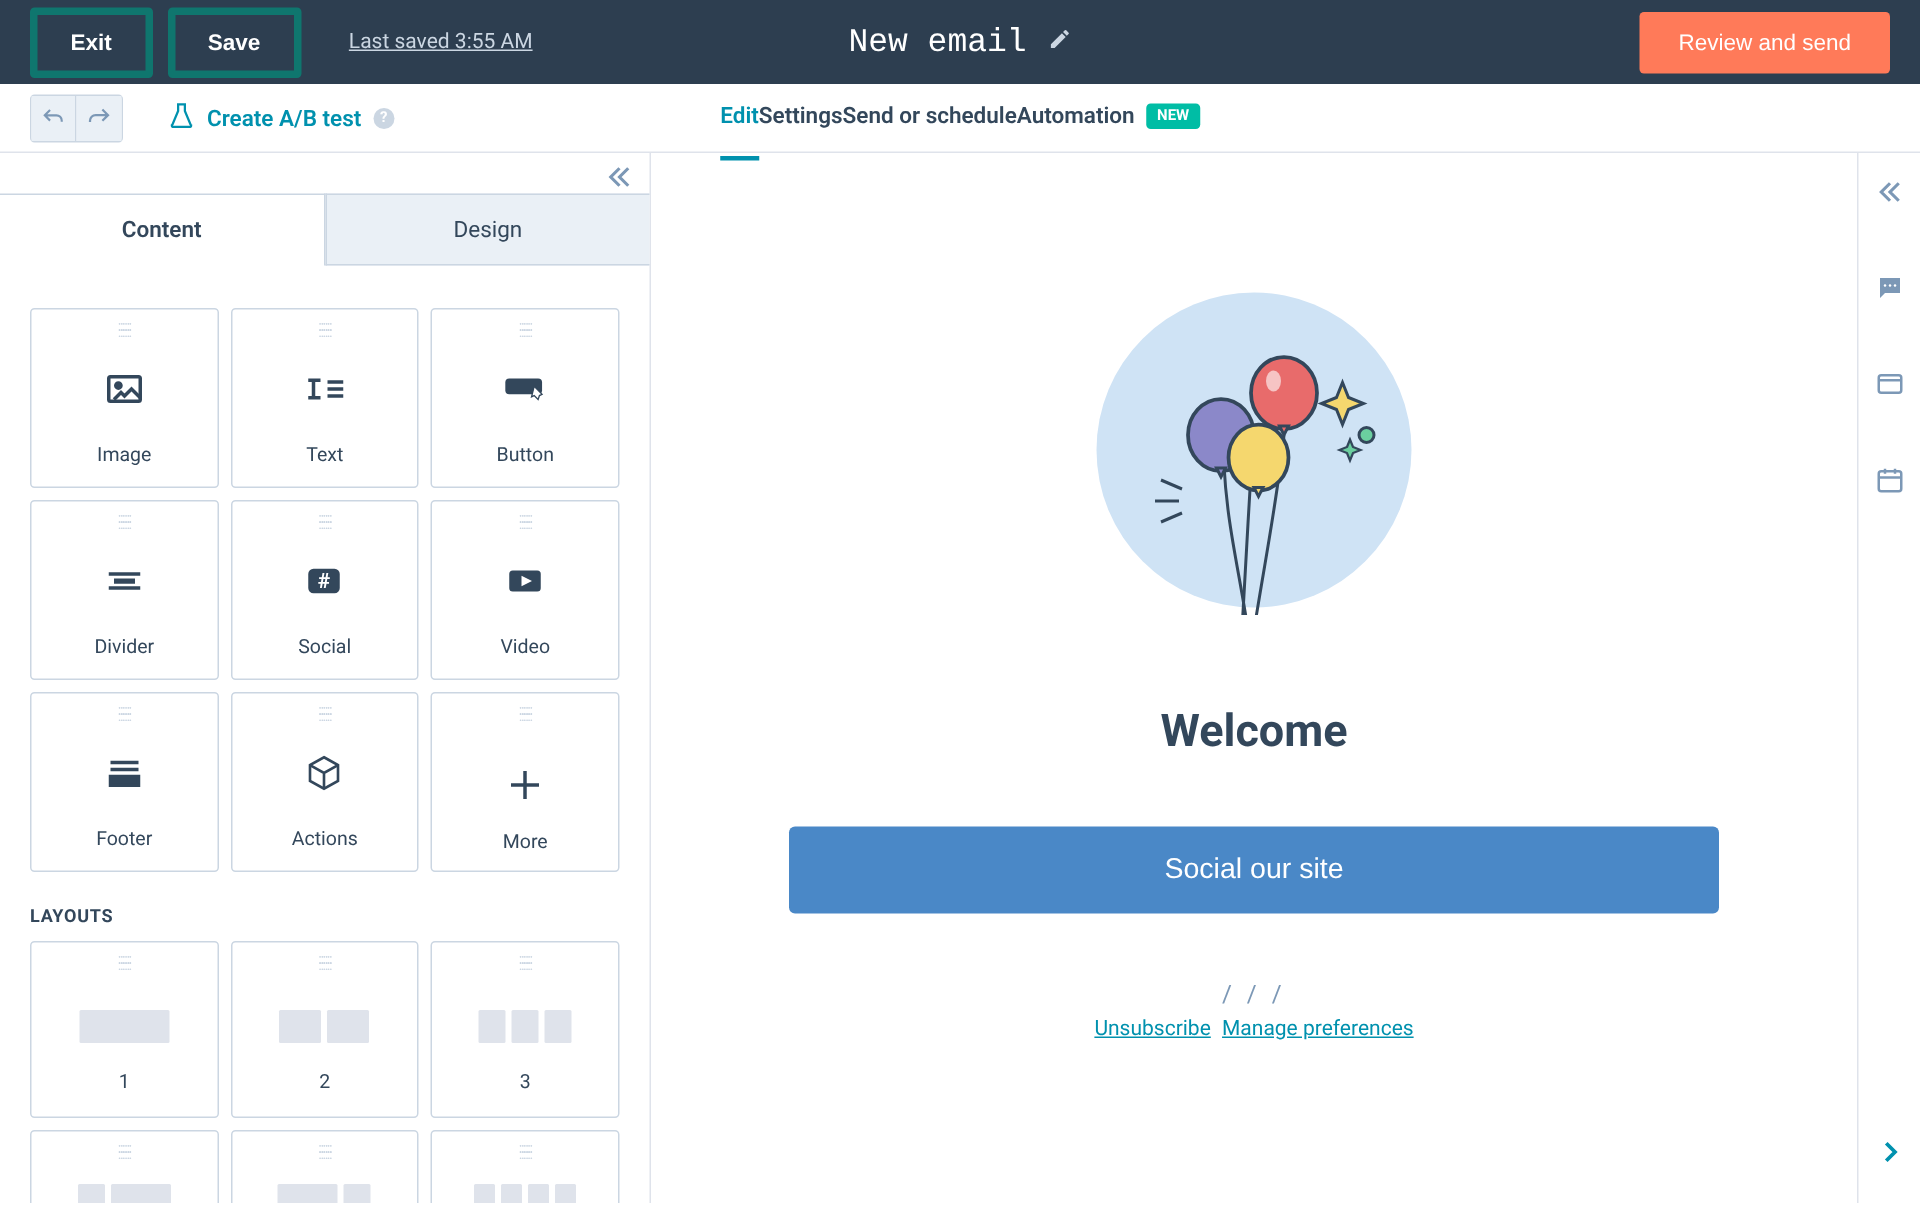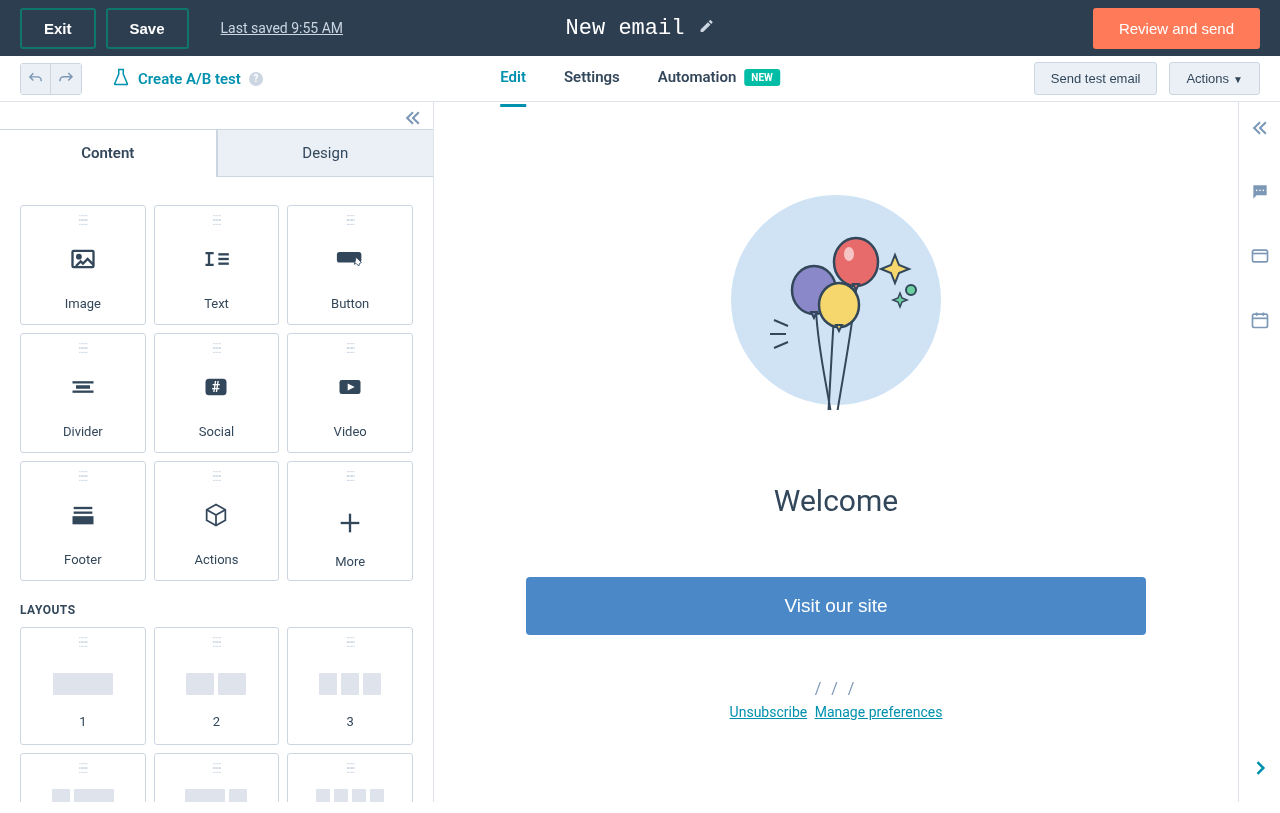--- a/index.html
+++ b/index.html
@@ -14,21 +14,21 @@
   .topbar {
     display: flex;
     align-items: center;
     height: 56px;
     padding: 0 20px;
     background: #2d3e50;
     color: #fff;
   }
   .btn-outline {
     background: transparent;
-    border: 2px solid #0f766e;
+    border: 5px solid #0f766e;
     color: #fff;
     padding: 10px 22px;
     font-size: 15px;
     font-weight: 600;
     border-radius: 3px;
     cursor: pointer;
     margin-right: 10px;
   }
   .last-saved {
     margin-left: 22px;
@@ -71,21 +71,21 @@
     padding: 0 20px;
     border-bottom: 1px solid #dfe3eb;
     background: #fff;
   }
   .history-btns { display: flex; border: 1px solid #cbd6e2; border-radius: 3px; }
   .history-btns button { width: 30px; height: 30px; background: #eaf0f6; border: none; display:flex; align-items:center; justify-content:center; cursor:pointer; }
   .history-btns button:first-child { border-right: 1px solid #cbd6e2; }
   .history-btns svg { width:18px; height:18px; stroke:#7c98b6; stroke-width:2; fill:none; }
   .ab-link { margin-left: 30px; color: #0091ae; font-weight: 600; font-size: 15px; display: flex; align-items: center; gap: 8px; cursor:pointer; }
   .ab-link .help { width: 14px; height: 14px; background: #cbd6e2; color:#fff; border-radius:50%; display:inline-flex; align-items:center; justify-content:center; font-size:10px; font-weight:bold; }
-  .nav-tabs { position:absolute; left:50%; transform:translateX(-50%); display:flex; gap:38px; height:57px; align-items:stretch; }
+  .nav-tabs { position:absolute; left:50%; transform:translateX(-50%); display:flex; height:57px; align-items:stretch; }
   .nav-tabs .tab { display:flex; align-items:center; font-weight:600; font-size:15px; color:#33475b; cursor:pointer; border-bottom:3px solid transparent; }
   .nav-tabs .tab.active { color:#0091ae; border-bottom-color:#0091ae; }
   .new-badge { margin-left:8px; background:#00bda5; color:#fff; font-size:10px; font-weight:700; padding:3px 7px; border-radius:3px; }
   .nav-right { margin-left:auto; display:flex; gap:12px; }
   .btn-secondary { background:#eaf0f6; border:1px solid #cbd6e2; color:#33475b; padding:8px 16px; font-size:13px; border-radius:3px; cursor:pointer; }
   .btn-secondary .caret { margin-left:4px; font-size:10px; }
 
   
   .workarea { display:flex; height: calc(100vh - 113px); }
 
@@ -142,21 +142,21 @@
 
   
   .canvas-area { flex:1; position:relative; overflow-y:auto; }
   .canvas-area::-webkit-scrollbar { width:8px; }
   .canvas-area::-webkit-scrollbar-thumb { background:#cbd6e2; border-radius:4px; }
   .canvas-inner { max-width: 700px; margin: 0 auto; padding: 88px 40px 20px; text-align:center; }
 
   .balloon-ill { width:220px; height:220px; margin: 0 auto; }
 
   .welcome-row { display:flex; justify-content:center; align-items:center; gap:12px; margin-top:52px; }
-  .welcome-row h2 { font-size:30px; font-weight:400; color:#33475b; margin:17px; }
+  .welcome-row h2 { font-size:30px; font-weight:700; color:#33475b; margin:4px; }
   .token { border:1px solid #7c98b6; padding: 6px 14px; border-radius:2px; display:flex; align-items:center; gap:10px; color:#33475b; font-size:18px; }
   .token svg { width:14px; height:14px; fill:#33475b; }
 
   .body-text { margin-top:40px; font-size:17px; line-height:1.6; color:#33475b; }
 
   .cta-btn {
     display:block;
     width:100%;
     margin-top:42px;
     background:#4a88c7;
@@ -178,21 +178,21 @@
   .right-rail .icon-slot { color:#7c98b6; cursor:pointer; }
   .right-rail .expand { margin-top:auto; margin-bottom:20px; color:#0091ae; cursor:pointer; }
   .right-rail svg { width:20px; height:20px; }
 </style>
 </head>
 <body>
 
 <div class="topbar">
   <button class="btn-outline">Exit</button>
   <button class="btn-outline">Save</button>
-  <a class="last-saved">Last saved 9:55 AM</a>
+  <a class="last-saved">Last saved 3:55 AM</a>
   <div class="doc-title">
     <h1>New email</h1>
     <span>
       <svg viewBox="0 0 24 24">
           <path d="M3 17.25V21h3.75L17.81 9.94l-3.75-3.75L3 17.25zM20.71 7.04a1 1 0 0 0 0-1.41l-2.34-2.34a1 1 0 0 0-1.41 0l-1.83 1.83 3.75 3.75 1.83-1.83z"></path>
         </svg>
     </span>
   </div>
   <button class="review-btn">Review and send</button>
 </div>
@@ -215,30 +215,25 @@
       <svg viewBox="0 0 24 24" width="18" height="18" fill="none" stroke="#0091ae" stroke-width="2">
           <path d="M9 2v6L4 20a1 1 0 0 0 1 2h14a1 1 0 0 0 1-2l-5-12V2M8 2h8"></path>
         </svg>
     </span>
     <span>Create A/B test</span>
     <span class="help">?</span>
   </div>
   <div class="nav-tabs">
     <div class="tab active">Edit</div>
     <div class="tab">Settings</div>
+    <div class="tab">Send or schedule</div>
     <div class="tab">
       <span>Automation</span>
       <span class="new-badge">NEW</span>
     </div>
-  </div>
-  <div class="nav-right">
-    <button class="btn-secondary">Send test email</button>
-    <button class="btn-secondary">
-      <span>Actions</span><span class="caret">▼</span>
-    </button>
   </div>
 </div>
 
 <div class="workarea">
 
   <div class="sidebar">
     <div class="collapse-tab">
       <svg viewBox="0 0 24 24" width="24" height="20" fill="none" stroke="#7c98b6" stroke-width="2.5">
           <path d="M12 5l-7 7 7 7M19 5l-7 7 7 7"></path>
         </svg>
@@ -442,21 +437,21 @@
         <line x1="48" y1="130" x2="62" y2="136" stroke="#33475b" stroke-width="2"></line>
         <line x1="44" y1="144" x2="60" y2="144" stroke="#33475b" stroke-width="2"></line>
         <line x1="48" y1="158" x2="62" y2="152" stroke="#33475b" stroke-width="2"></line>
       </svg>
 
       <div class="welcome-row">
         <h2>Welcome</h2>
       </div>
 
 
-      <button class="cta-btn">Visit our site</button>
+      <button class="cta-btn">Social our site</button>
 
       <div class="divider-marks">/ / /</div>
       <div class="footer-links">
         <a>Unsubscribe</a>
         <a>Manage preferences</a>
       </div>
 
     </div>
   </div>
 

